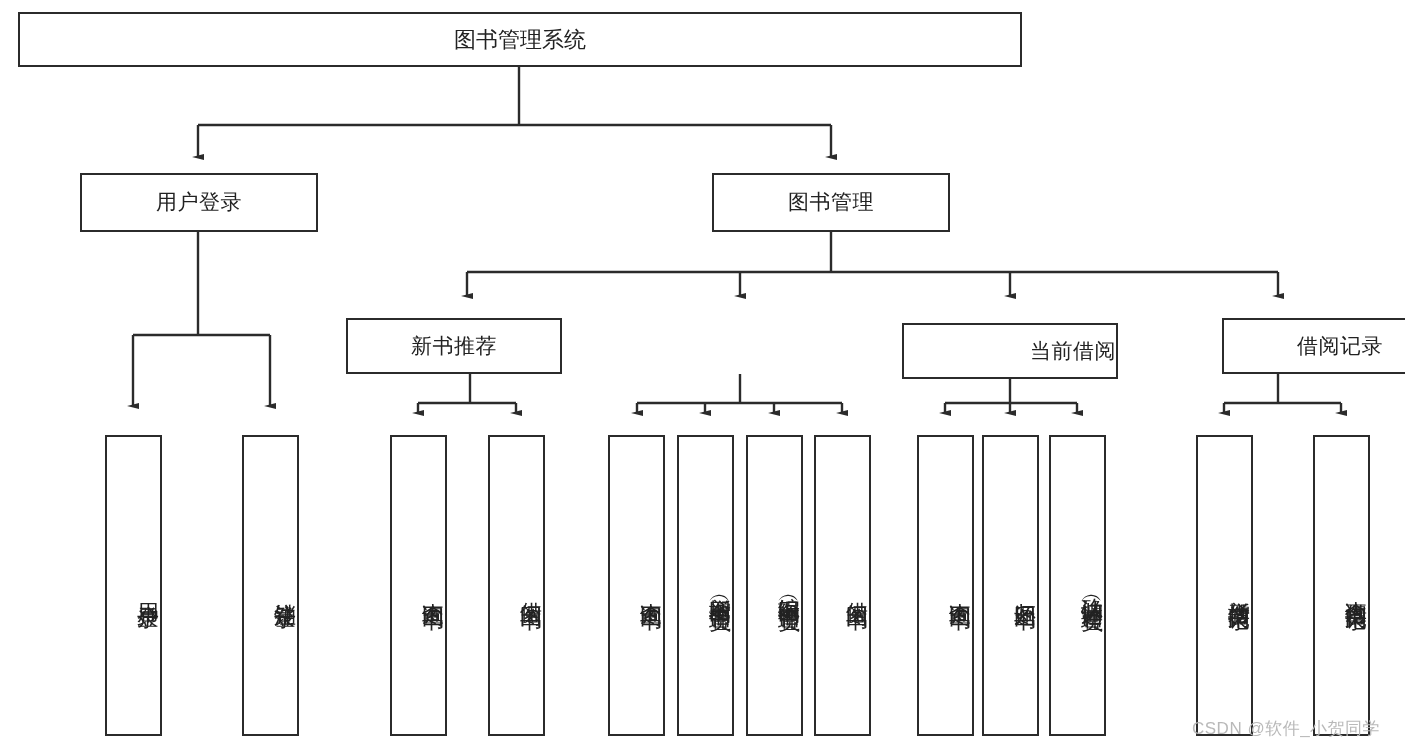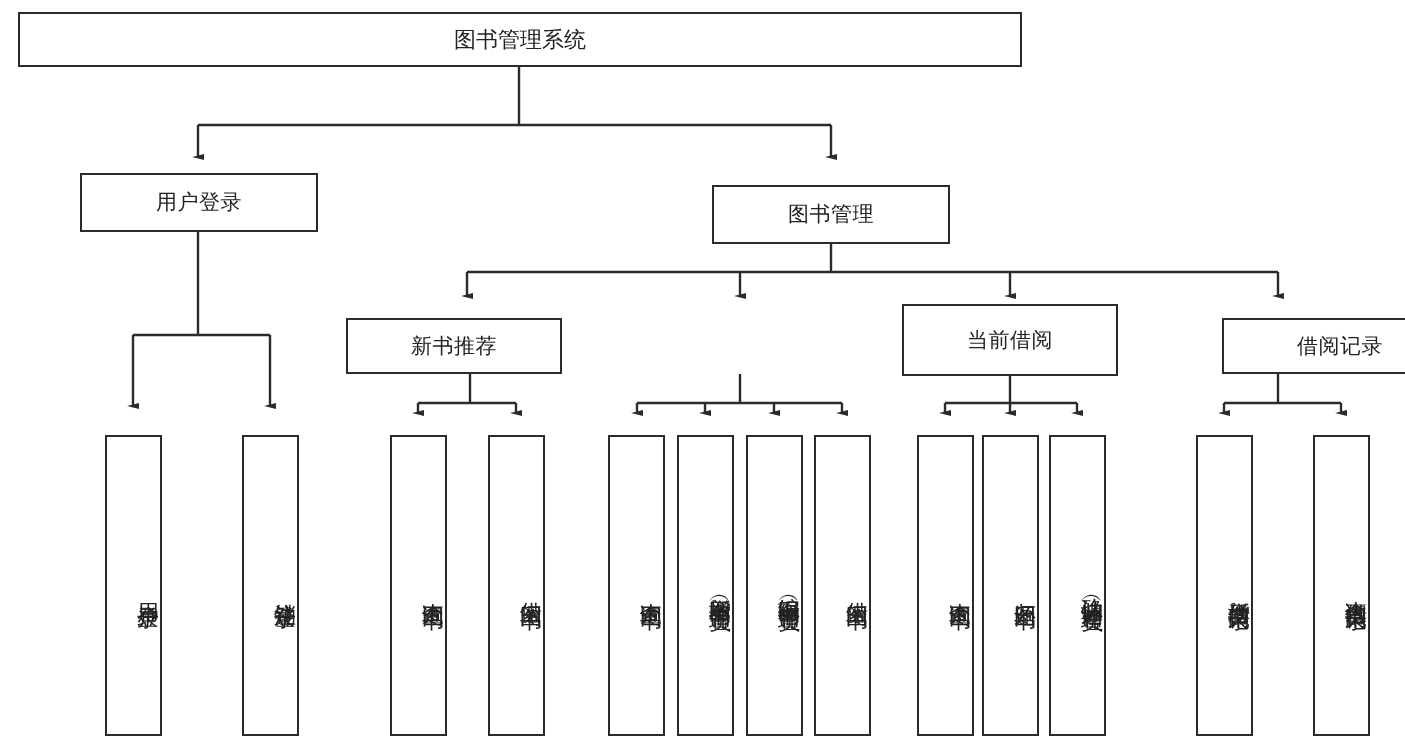--- a/index.html
+++ b/index.html
@@ -122,30 +122,30 @@
   </svg>
 
   <div class="node root" style="left:18px; top:12px; width:1004px; height:55px;">
     <span class="lbl">图书管理系统</span>
   </div>
 
   <div class="node h" style="left:80px; top:173px; width:238px; height:59px;">
     <span class="lbl">用户登录</span>
   </div>
 
-  <div class="node h" style="left:712px; top:173px; width:238px; height:59px;margin-top:12px;">
+  <div class="node h" style="left:712px; top:173px; width:238px; height:59px;">
     <span class="lbl">图书管理</span>
   </div>
 
   <div class="node h" style="left:346px; top:318px; width:216px; height:56px;">
     <span class="lbl">新书推荐</span>
   </div>
 
 
-  <div class="node h" style="left:902px; top:304px; width:216px; height:72px;">
+  <div class="node h" style="left:902px; top:323px; width:216px; height:56px;justify-content:flex-end;">
     <span class="lbl">当前借阅</span>
   </div>
 
   <div class="node h" style="left:1222px; top:318px; width:236px; height:56px;">
     <span class="lbl">借阅记录</span>
   </div>
 
   <div class="node v" style="left:105px; top:435px; width:57px; height:301px;">
     <span class="lbl">用户登录</span>
   </div>
@@ -191,14 +191,17 @@
   </div>
 
   <div class="node v" style="left:1196px; top:435px; width:57px; height:301px;">
     <span class="lbl">新增借阅记录</span>
   </div>
 
   <div class="node v" style="left:1313px; top:435px; width:57px; height:301px;">
     <span class="lbl">查询借阅记录</span>
   </div>
 
+  <div class="watermark" style="left:1192px; top:717px;">
+    <span>CSDN @软件_小贺同学</span>
+  </div>
 
 </div>
 
 </body></html>

